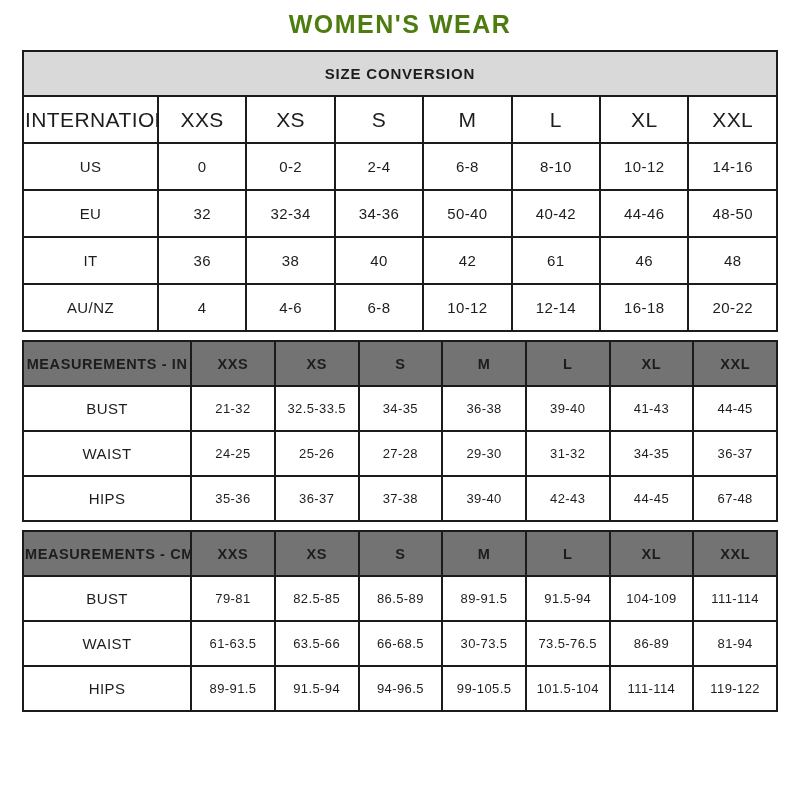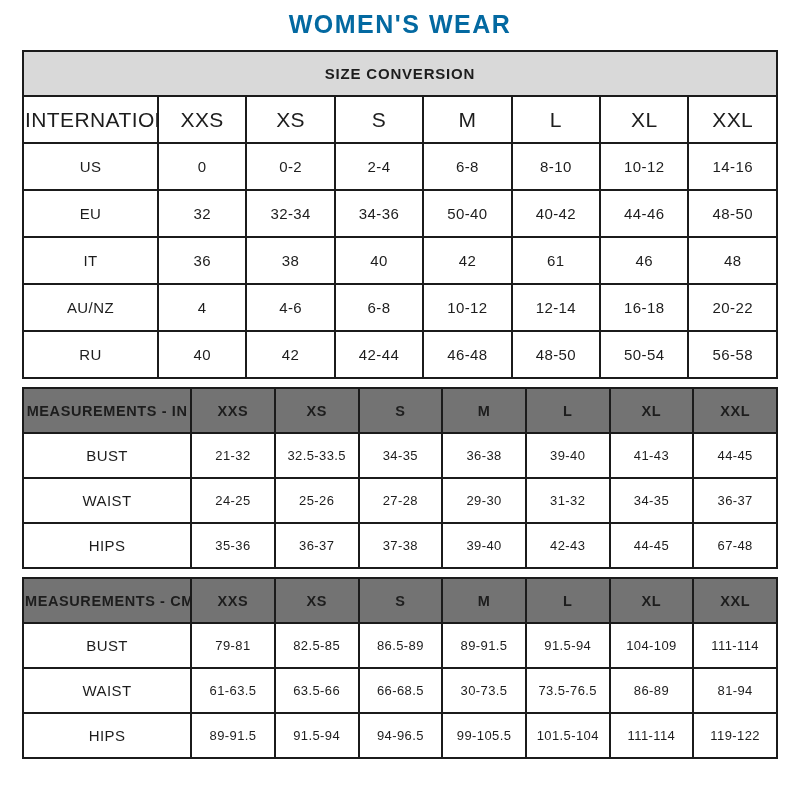--- a/index.html
+++ b/index.html
@@ -16,21 +16,21 @@
     padding: 6px 22px 10px 22px;
     box-sizing: border-box;
     width: 800px;
   }
   .title {
     text-align: center;
     font-size: 25px;
     font-weight: bold;
     letter-spacing: 1.5px;
     margin: 4px 0 11px 0;
-    color: #0369a1;
+    color: #4d7c0f;
   }
   table.tbl {
     width: 100%;
     border-collapse: collapse;
     table-layout: fixed;
     margin-bottom: 8px;
     padding-left: 20px;
   }
   table.tbl td {
     border: 2px solid #1b1b1b;
@@ -124,30 +124,20 @@
       </tr>
       <tr>
         <td class="lbl">AU/NZ</td>
         <td>4</td>
         <td>4-6</td>
         <td>6-8</td>
         <td>10-12</td>
         <td>12-14</td>
         <td>16-18</td>
         <td>20-22</td>
-      </tr>
-      <tr>
-        <td class="lbl">RU</td>
-        <td>40</td>
-        <td>42</td>
-        <td>42-44</td>
-        <td>46-48</td>
-        <td>48-50</td>
-        <td>50-54</td>
-        <td>56-58</td>
       </tr>
     </tbody>
   </table>
 
   <table class="tbl t-meas">
     <colgroup>
         <col class="c0-meas">
         <col span="7">
       </colgroup>
     <tbody>

